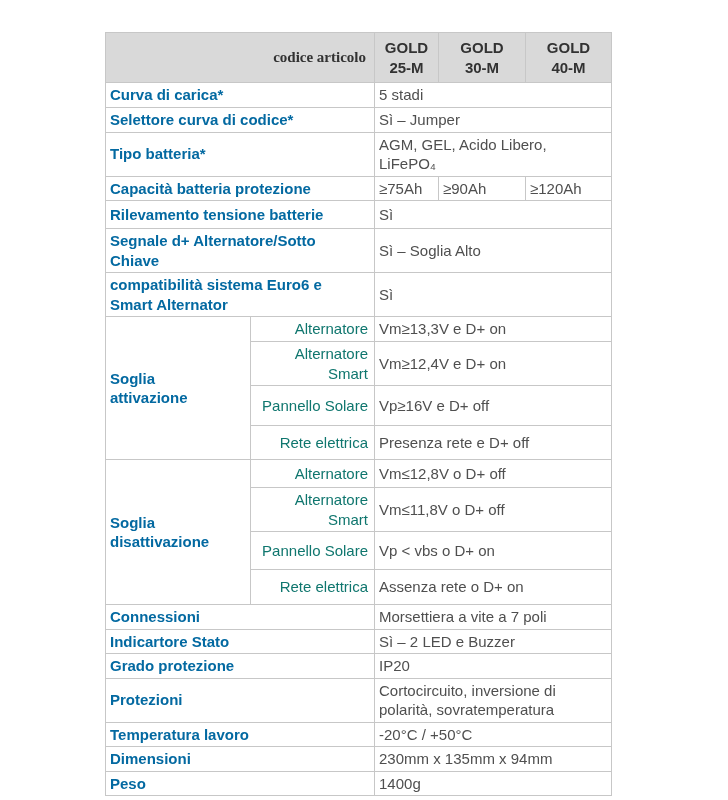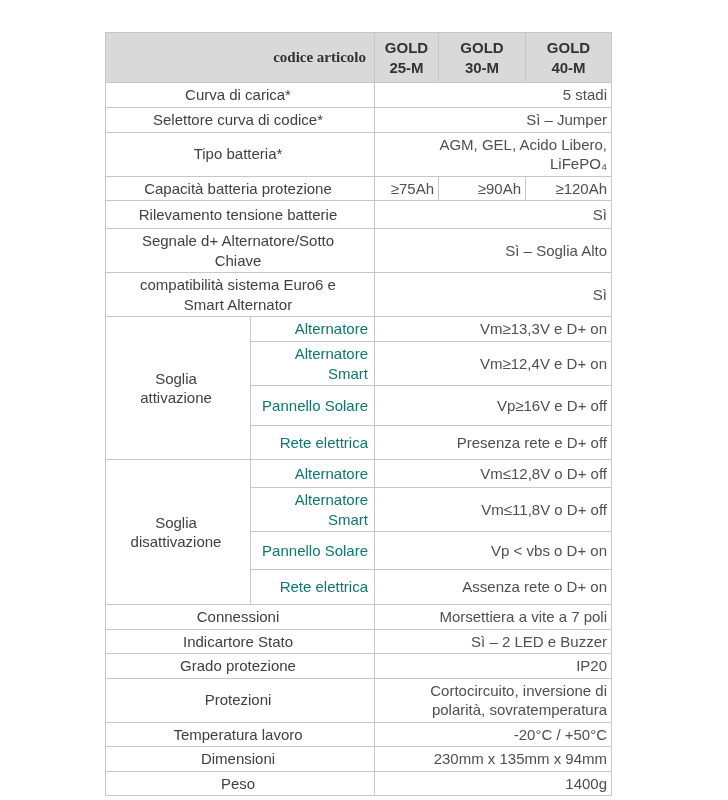--- a/index.html
+++ b/index.html
@@ -37,36 +37,36 @@
     padding: 2px 8px 2px 4px;
     font-family: Liberation Serif, serif;
   }
   th.model {
     text-align: center;
     white-space: pre-line;
     padding: 2px 2px;
   }
   
   td.row-label, td.group-label {
-    font-weight: 400;
-    color: #404040;
-    text-align: center;
+    font-weight: 700;
+    color: #0369a1;
+    text-align: left;
     padding: 2px 8px 2px 4px;
     white-space: pre-line;
   }
   
   td.subrow-label {
     color: #0f766e;
     text-align: right;
     padding: 2px 6px 2px 4px;
   }
   
   td.row-value {
     color: #4f4f4f;
-    text-align: right;
+    text-align: left;
     padding: 2px 4px;
     white-space: pre-line;
   }
   
   tr.h23{height:23px} tr.h24{height:24px} tr.h25{height:25px}
   tr.h28{height:28px} tr.h34{height:34px} tr.h35{height:35px}
   tr.h37{height:37px} tr.h38{height:38px} tr.h40{height:40px}
   tr.h42{height:42px} tr.h43{height:43px} tr.h44{height:44px}
   tr.h47{height:36px} tr.h50{height:50px}
 </style>

